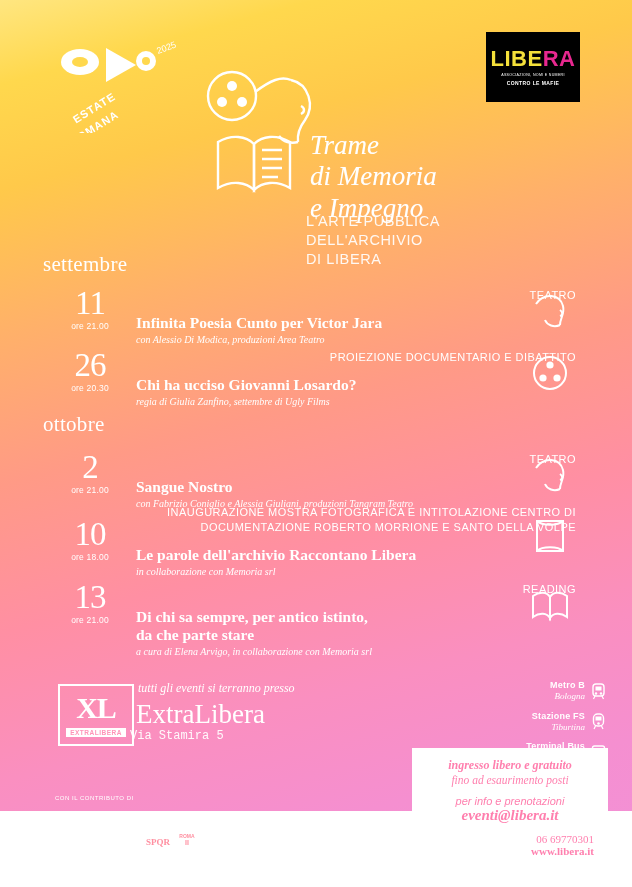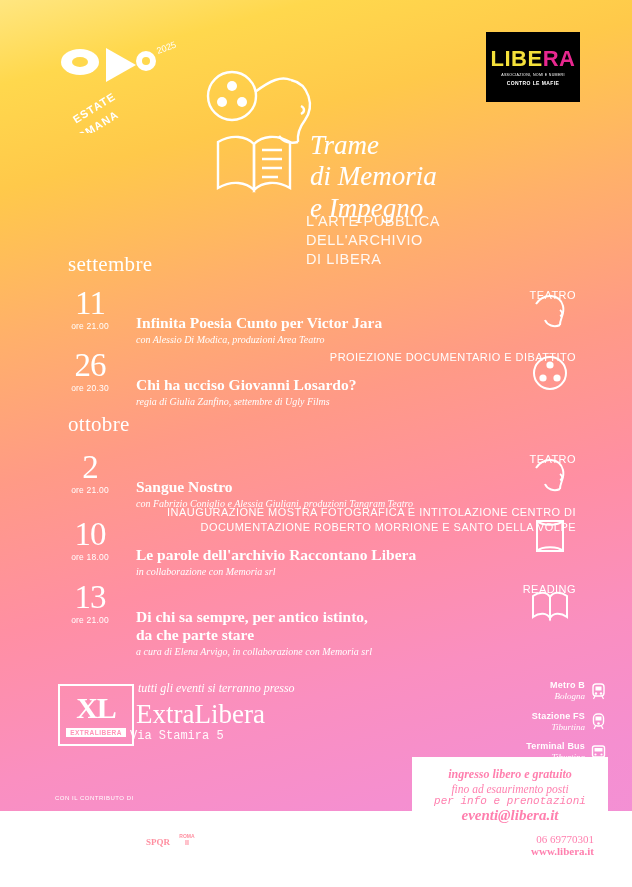--- a/index.html
+++ b/index.html
@@ -75,21 +75,21 @@
     position: absolute; left: 306px; top: 212px;
     font-size: 14.5px;
     letter-spacing: .6px;
     line-height: 1.32;
     color: #ffffff;
     opacity: .92;
   }
 
   
   .month {
-    position: absolute; left: 68px;
+    position: absolute; left: 43px;
     font-family: "Liberation Serif", serif;
     font-size: 21px;
     letter-spacing: .3px;
   }
   #month-sept { top: 252px; }
   #month-oct { top: 412px; }
 
   
   .event { position: absolute; left: 56px; width: 520px; }
   .ev-day {
@@ -181,21 +181,21 @@
   .zet-name { font-family: "Liberation Serif", serif; font-size: 25px; line-height: 1; }
   .zet-tag { font-size: 6.5px; letter-spacing: .3px; margin-top: 1px; }
 
   .info-box {
     position: absolute; right: 24px; bottom: 18px;
     width: 196px; background: #fff; color: #ff7fae;
     padding: 10px 14px 12px; text-align: center;
   }
   .info-1 { font-family: "Liberation Serif", serif; font-style: italic; font-weight: bold; font-size: 12px; }
   .info-2 { font-family: "Liberation Serif", serif; font-style: italic; font-size: 11.5px; margin-top: 1px; }
-  .info-3 { font-family: Liberation Mono, monospace; font-style: italic; font-size: 11px; margin-top: 0; }
+  .info-3 { font-family: Liberation Sans, sans-serif; font-style: italic; font-size: 11px; margin-top: 9px; }
   .info-4 { font-family: "Liberation Serif", serif; font-style: italic; font-weight: bold; font-size: 15px; }
   .info-5 { font-family: "Liberation Serif", serif; font-size: 11px; margin-top: 9px; text-align: right; }
   .info-6 { font-family: Liberation Serif, serif; font-weight: bold; font-size: 11px; text-align: right; }
 </style>
 </head>
 <body>
 
 <div class="poster">
 
   <div class="er-logo">

